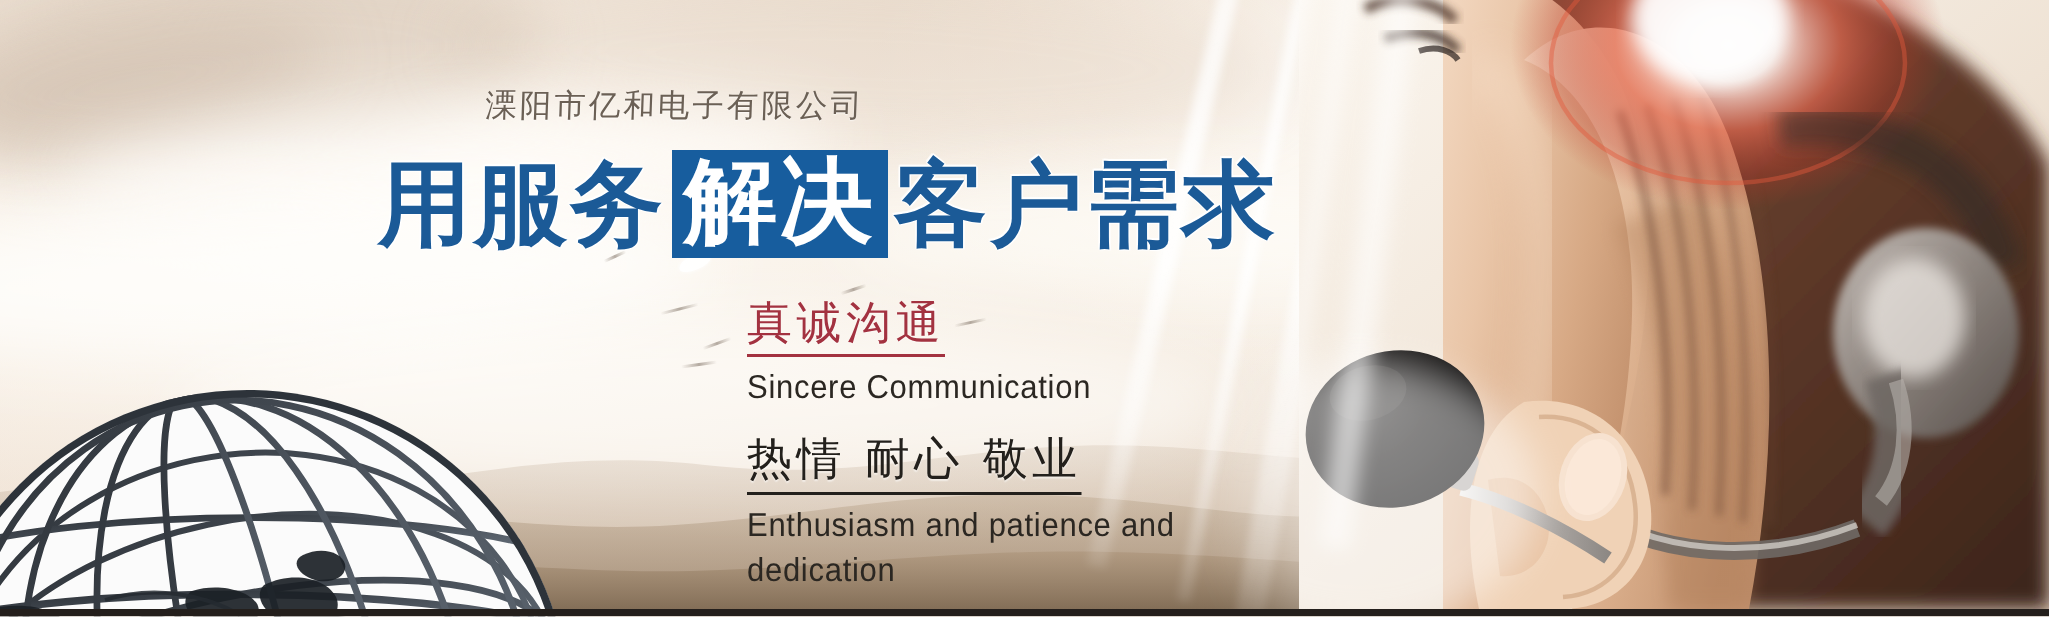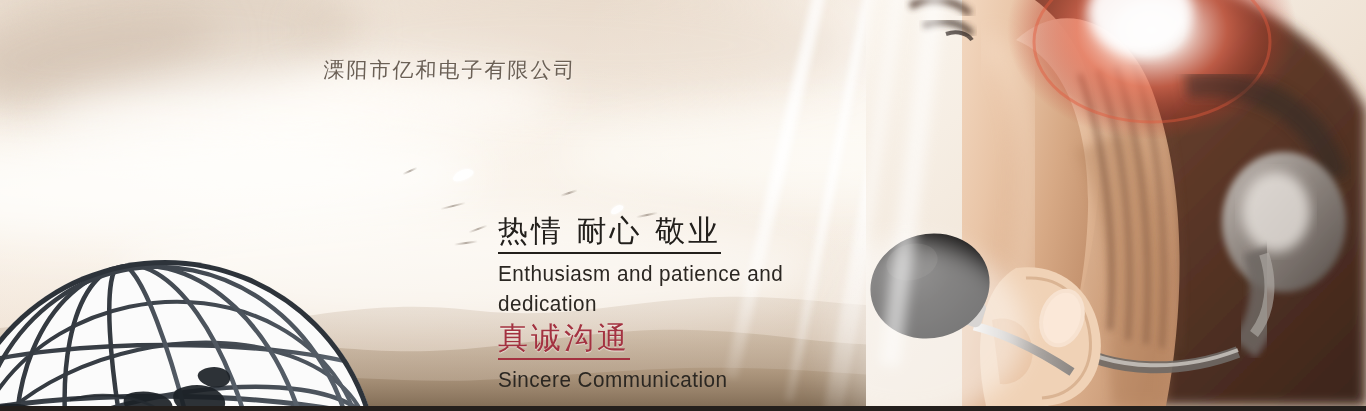--- a/index.html
+++ b/index.html
@@ -461,28 +461,33 @@
     <div class="wisp" style="left:560px; top:192px; width:18px; transform:rotate(-18deg);"></div>
     <div class="wisp" style="left:636px; top:214px; width:22px; transform:rotate(-12deg);"></div>
     <div class="seed" style="left:610px; top:206px; width:14px; height:7px; transform:rotate(-30deg);"></div>
     <div class="wisp" style="left:402px; top:170px; width:16px; transform:rotate(-25deg);"></div>
   </div>
 
   <div class="copy">
 
     <div class="company">溧阳市亿和电子有限公司</div>
 
+    <div class="headline">
+      <span class="hl-plain">用服务</span>
+      <span class="hl-box">解决</span>
+      <span class="hl-plain">客户需求</span>
+    </div>
 
     <div class="sub">
+      <div>
+        <div class="sub-cn-red">真诚沟通</div>
+        <div class="sub-en">Sincere Communication</div>
+      </div>
       <div>
         <div class="sub-cn-dark">热情  耐心   敬业</div>
         <div class="sub-en">Enthusiasm and patience and dedication</div>
       </div>
-      <div>
-        <div class="sub-cn-red">真诚沟通</div>
-        <div class="sub-en">Sincere Communication</div>
-      </div>
     </div>
 
   </div>
 
   <div class="bottom-bar"></div>
 </div>
 
 </body></html>

